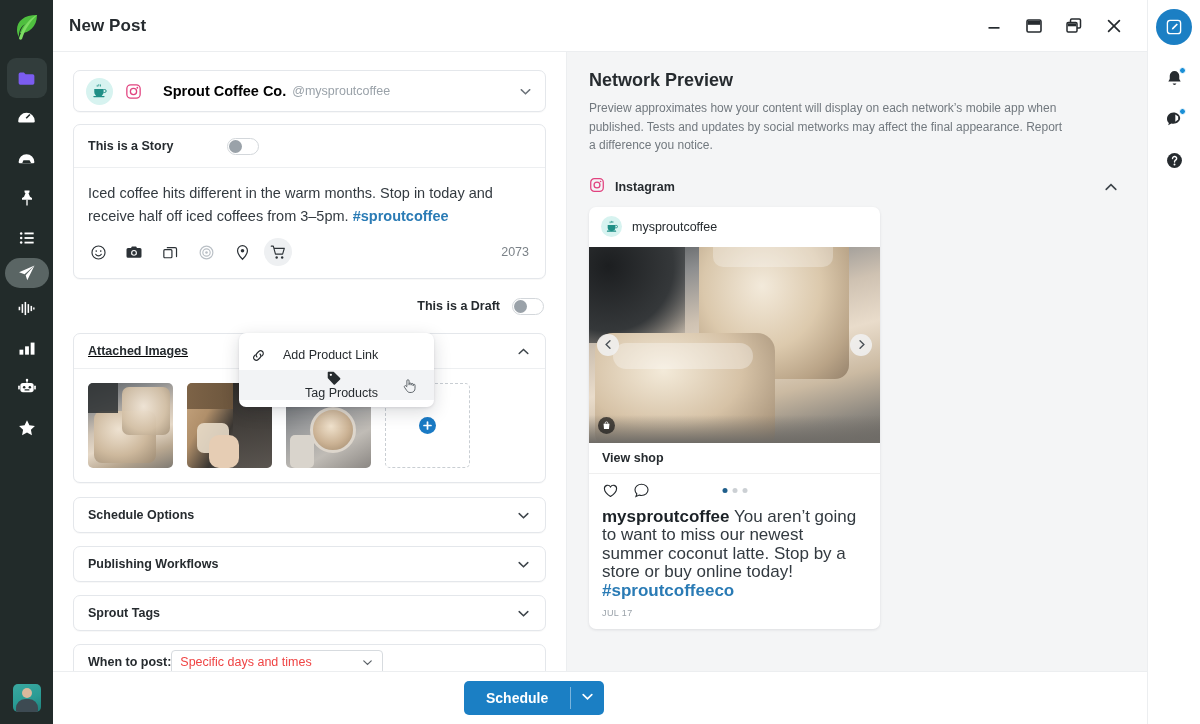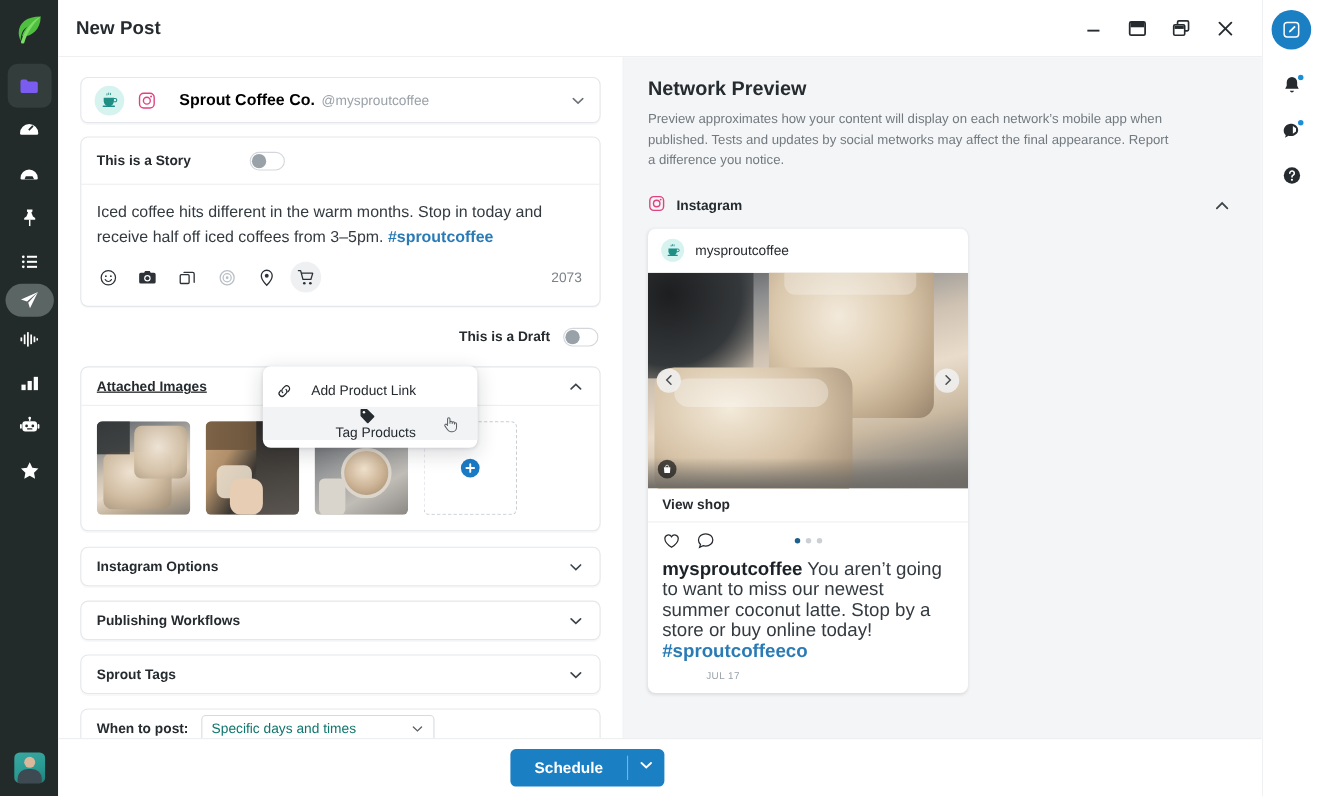--- a/index.html
+++ b/index.html
@@ -109,22 +109,22 @@
     width: 85px; height: 85px; border-radius: 5px; border: 1.6px dashed #c9ced3;
     display:flex; align-items:center; justify-content:center; cursor:pointer; background:#fff;
   }
   .plus-circle { width:17px;height:17px;border-radius:50%;background:#1a7ac4;display:flex;align-items:center;justify-content:center; }
 
   .acc-simple { height: 36px; display:flex; align-items:center; padding: 0 14px; margin-bottom: 13px; cursor:pointer; }
 
   .when-card { padding: 0 14px; height: 36px; display:flex; align-items:center; }
   .when-label { font-size: 12.5px; font-weight: 700; color:#262b2f; }
   .select {
-    margin-left: 12px; width: 212px; height: 25px; border: 1px solid #d7dbdf; border-radius: 4px;
-    display:flex; align-items:center; padding: 0 8px; font-size: 12.5px; color:#0f766e; cursor:pointer; background:#fff;gap:43px;
+    width: 212px; height: 25px; border: 1px solid #d7dbdf; border-radius: 4px;
+    display:flex; align-items:center; padding: 0 8px; font-size: 12.5px; color:#ef4444; cursor:pointer; background:#fff;gap:43px;
   }
   .select .sc { margin-left:auto; color:#5b6167; display:flex; }
 
   
   .popover {
     position: absolute; left: 186px; top: 281px; width: 195px;
     background: #fff; border-radius: 7px;
     box-shadow: 0 5px 18px rgba(16,24,40,.16), 0 1px 3px rgba(16,24,40,.10);
     padding: 7px 0; z-index: 40;
   }
@@ -161,21 +161,21 @@
   }
   .ig-shop { height: 31px; display:flex; align-items:center; padding: 0 13px; border-bottom: 1px solid #efefef; font-size: 12.5px; font-weight: 700; color:#262b2f; cursor:pointer; }
   .ig-actions { height: 34px; display:flex; align-items:center; padding: 0 13px; position: relative; }
   .ig-act { margin-right: 14px; color:#262b2f; display:flex; cursor:pointer; }
   .dots { position:absolute; left:50%; transform:translateX(-50%); display:flex; gap:5px; }
   .dot { width:5px;height:5px;border-radius:50%;background:#ccd0d4; }
   .dot.on { background:#1f5f8b; }
   .ig-caption { padding: 0 13px 4px 13px; font-size: 17px; line-height: 18.5px; color:#333a40; }
   .ig-caption b { font-weight: 700; color:#1b2126; }
   .ig-caption .tag { color:#2a7bb5; font-weight: 700; }
-  .ig-date { padding: 4px 13px 11px 13px; font-size: 9px; color:#9aa2a9; letter-spacing:.4px;margin-left:40px; }
+  .ig-date { padding: 4px 13px 11px 13px; font-size: 9px; color:#9aa2a9; letter-spacing:.4px; }
 
   
   .footer {
     height: 53px; flex: 0 0 53px; border-top: 1px solid #eceef0; background:#fff;
     display:flex; align-items:center; padding: 0 20px; position: relative; z-index: 20;
   }
   .sched-wrap { margin-left: 391px; display:flex; height: 34px; }
   .sched-main {
     background:#1b7fc4; color:#fff; font-size: 14px; font-weight: 700;
     border:none; border-radius: 5px 0 0 5px; padding: 0 22px; cursor:pointer;
@@ -480,21 +480,21 @@
               <span class="plus-circle">
                 <svg width="11" height="11" viewBox="0 0 12 12">
                     <path d="M6 2.2v7.6M2.2 6h7.6" stroke="#fff" stroke-width="1.9" stroke-linecap="round"></path>
                   </svg>
               </span>
             </div>
           </div>
         </div>
 
         <div class="card acc-simple">
-          <span class="acc-title">Instagram Options</span>
+          <span class="acc-title">Schedule Options</span>
           <span class="acc-caret">
             <svg width="15" height="15" viewBox="0 0 16 16">
                 <path d="M3.4 6l4.6 4.4L12.6 6" fill="none" stroke="#3d444a" stroke-width="1.6" stroke-linecap="round"></path>
               </svg>
           </span>
         </div>
 
         <div class="card acc-simple">
           <span class="acc-title">Publishing Workflows</span>
           <span class="acc-caret">

